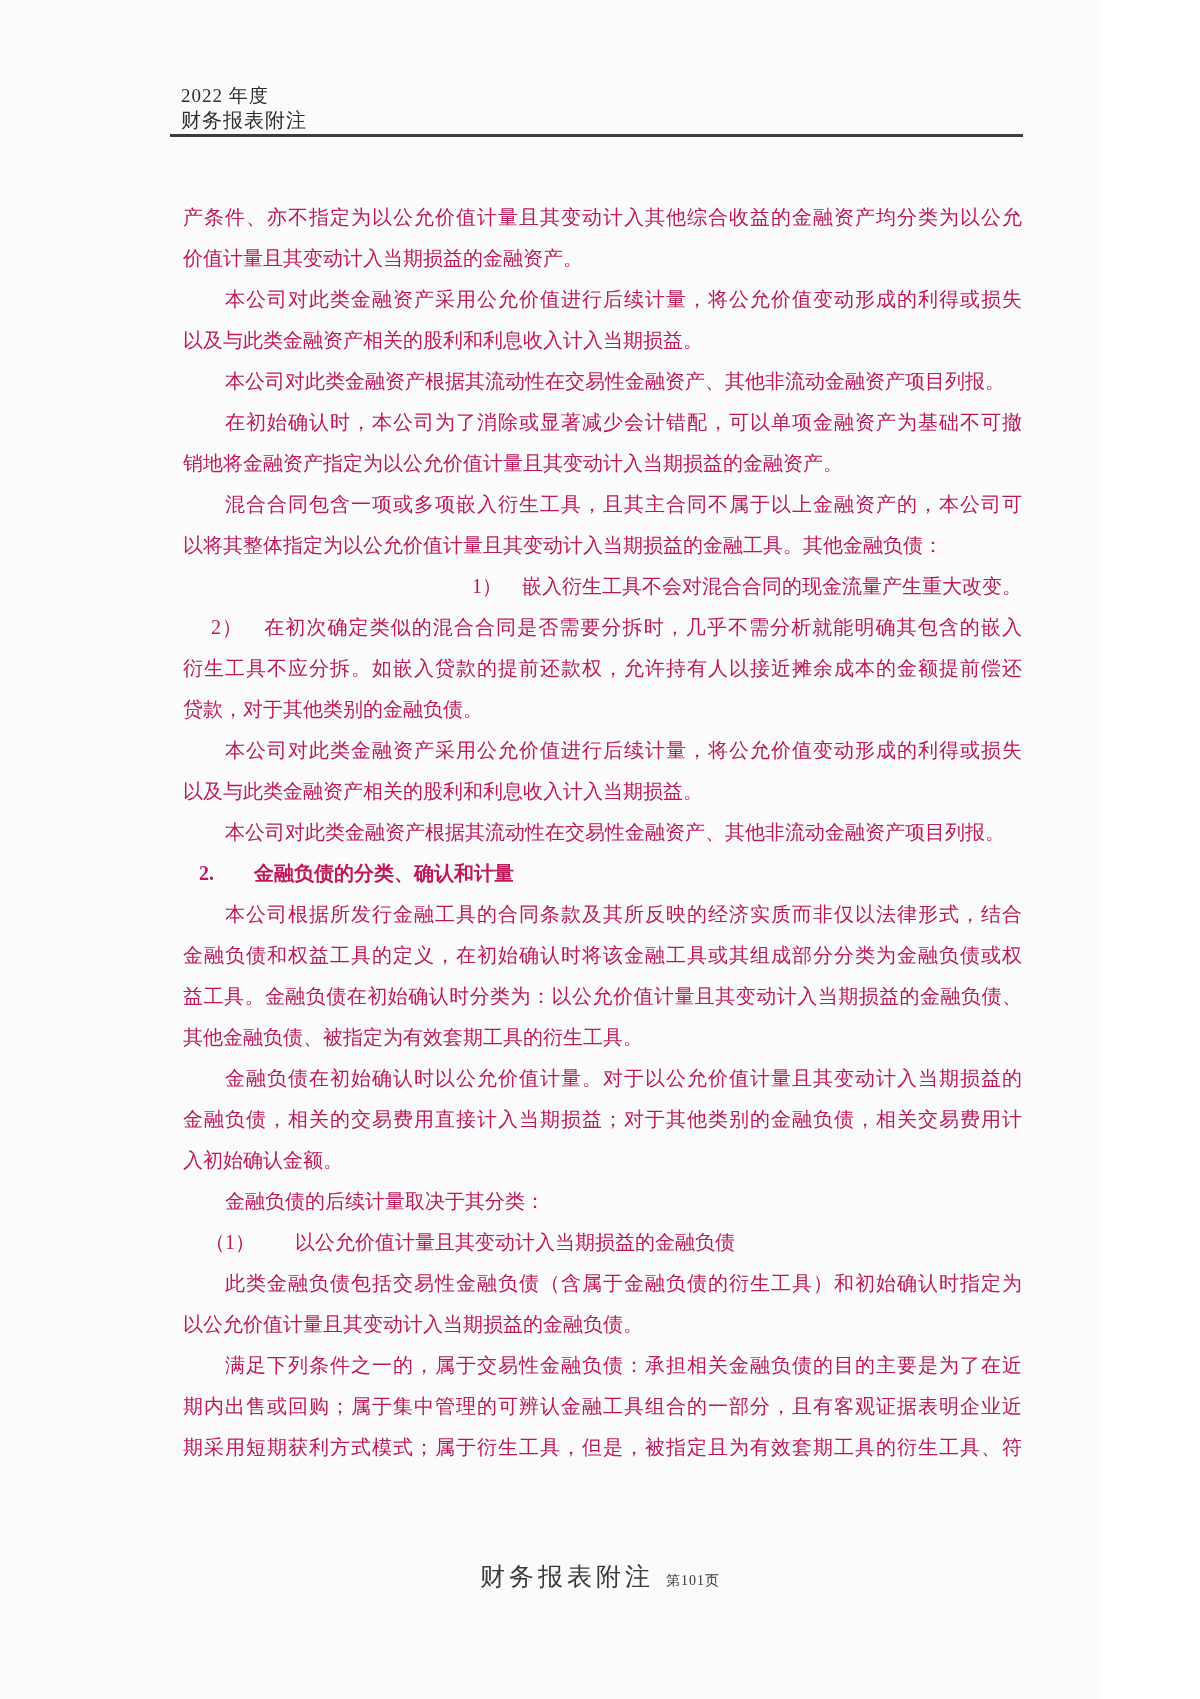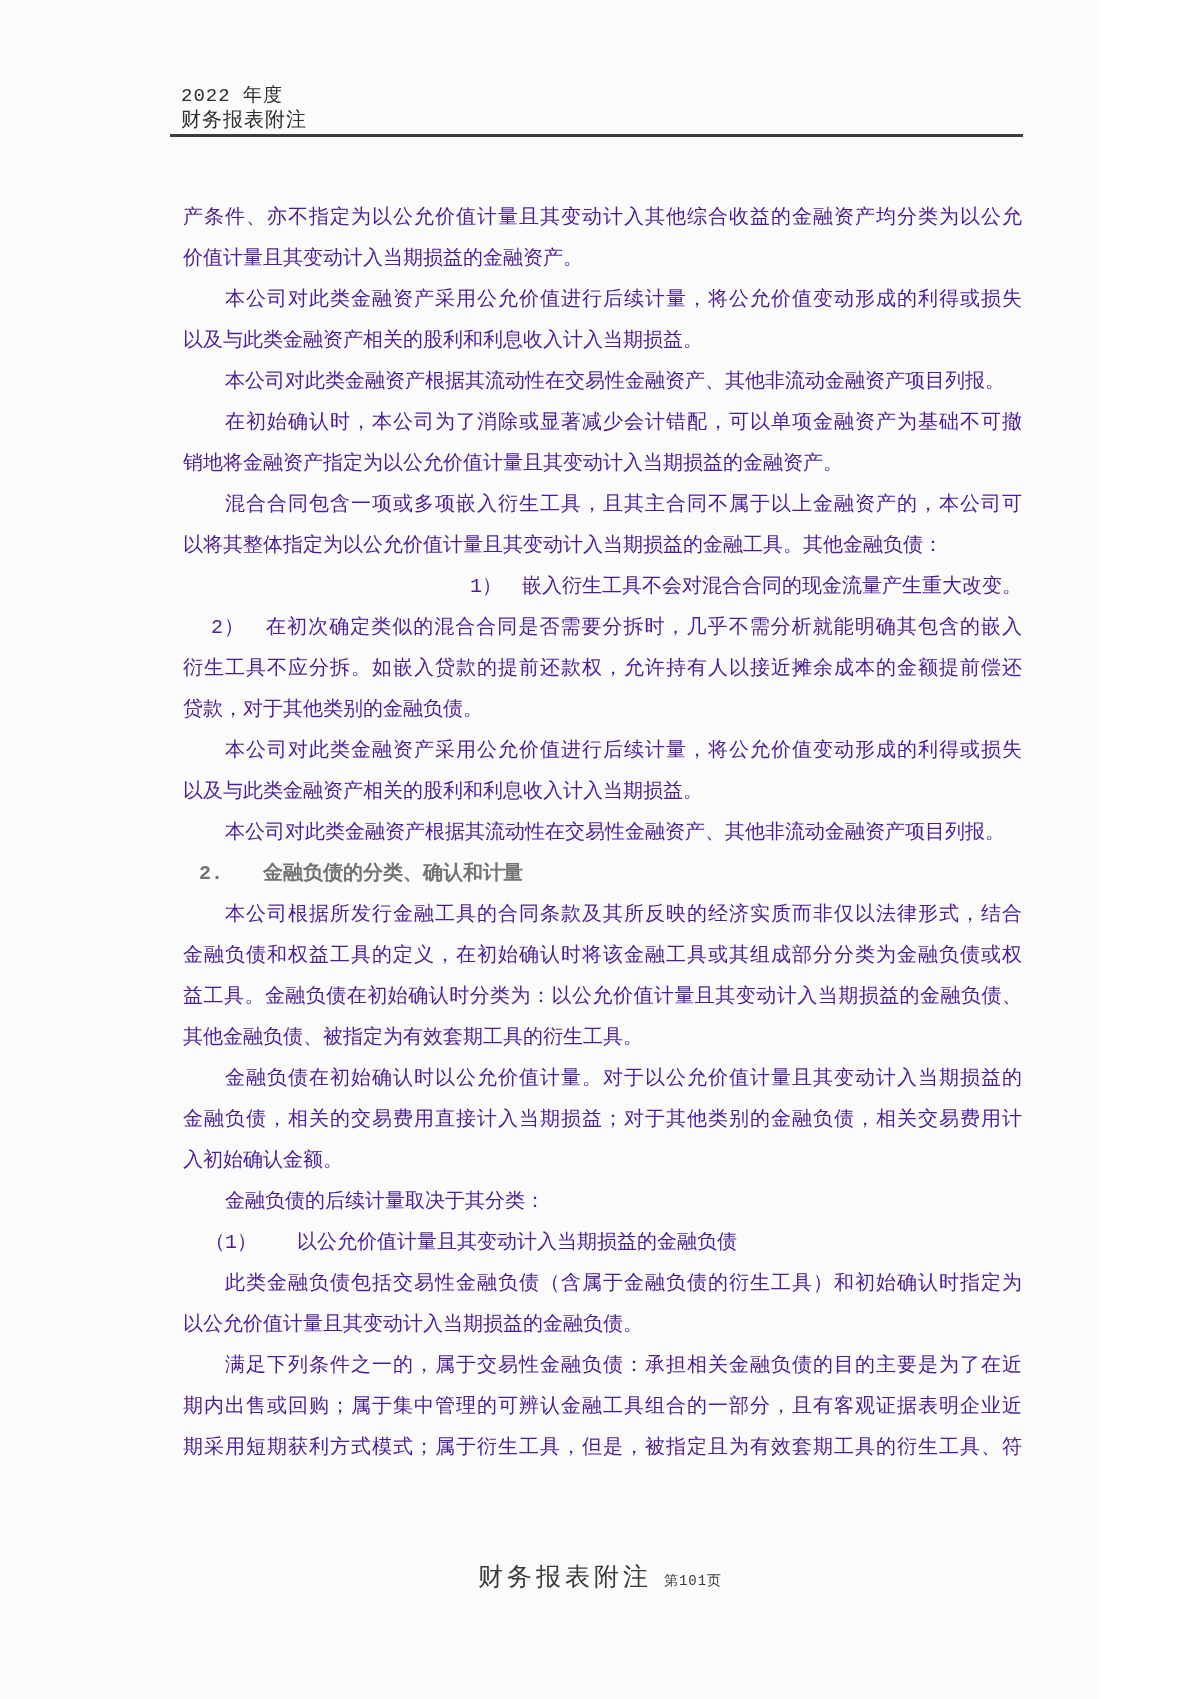--- a/index.html
+++ b/index.html
@@ -1,21 +1,21 @@
 <!DOCTYPE html>
 <html><head>
 <meta charset="utf-8">
 <style>
   html,body { margin:0; padding:0; }
   .page {
     position: relative;
     width: 1100px;
     height: 1699px;
     background: #fbfbfb;
-    font-family: Liberation Mono, monospace;
+    font-family: Liberation Serif, serif;
     color: #2e2e2e;
     overflow: hidden;
   }
   .header { position: absolute; left: 181px; top: 84px; }
   .header .h-line1 { font-size: 19px; line-height: 24px; letter-spacing: 1px; }
   .header .h-line2 { font-size: 20px; line-height: 25px; letter-spacing: 1px; }
   .header-rule {
     position: absolute;
     left: 170px; top: 134px;
     width: 853px; height: 3px;
@@ -23,31 +23,31 @@
   }
   .body-text {
     position: absolute;
     left: 183px; top: 197px;
     width: 839px;
   }
   .line {
     height: 41px;
     line-height: 41px;
     font-size: 20px;
-    color: #4c1d95;
+    color: #be185d;
     text-align: left;
     overflow: visible;
   }
   .line.j {
     text-align: justify;
     text-align-last: justify;
   }
   .line.b {
     font-weight: bold;
-    color: #737373;
+    color: #be185d;
   }
   .footer {
     position: absolute;
     left: 0; top: 1560px;
     width: 1200px;
     display: flex;
     justify-content: center;
     align-items: baseline;
     gap: 12px;
     color: #3a3a3a;

